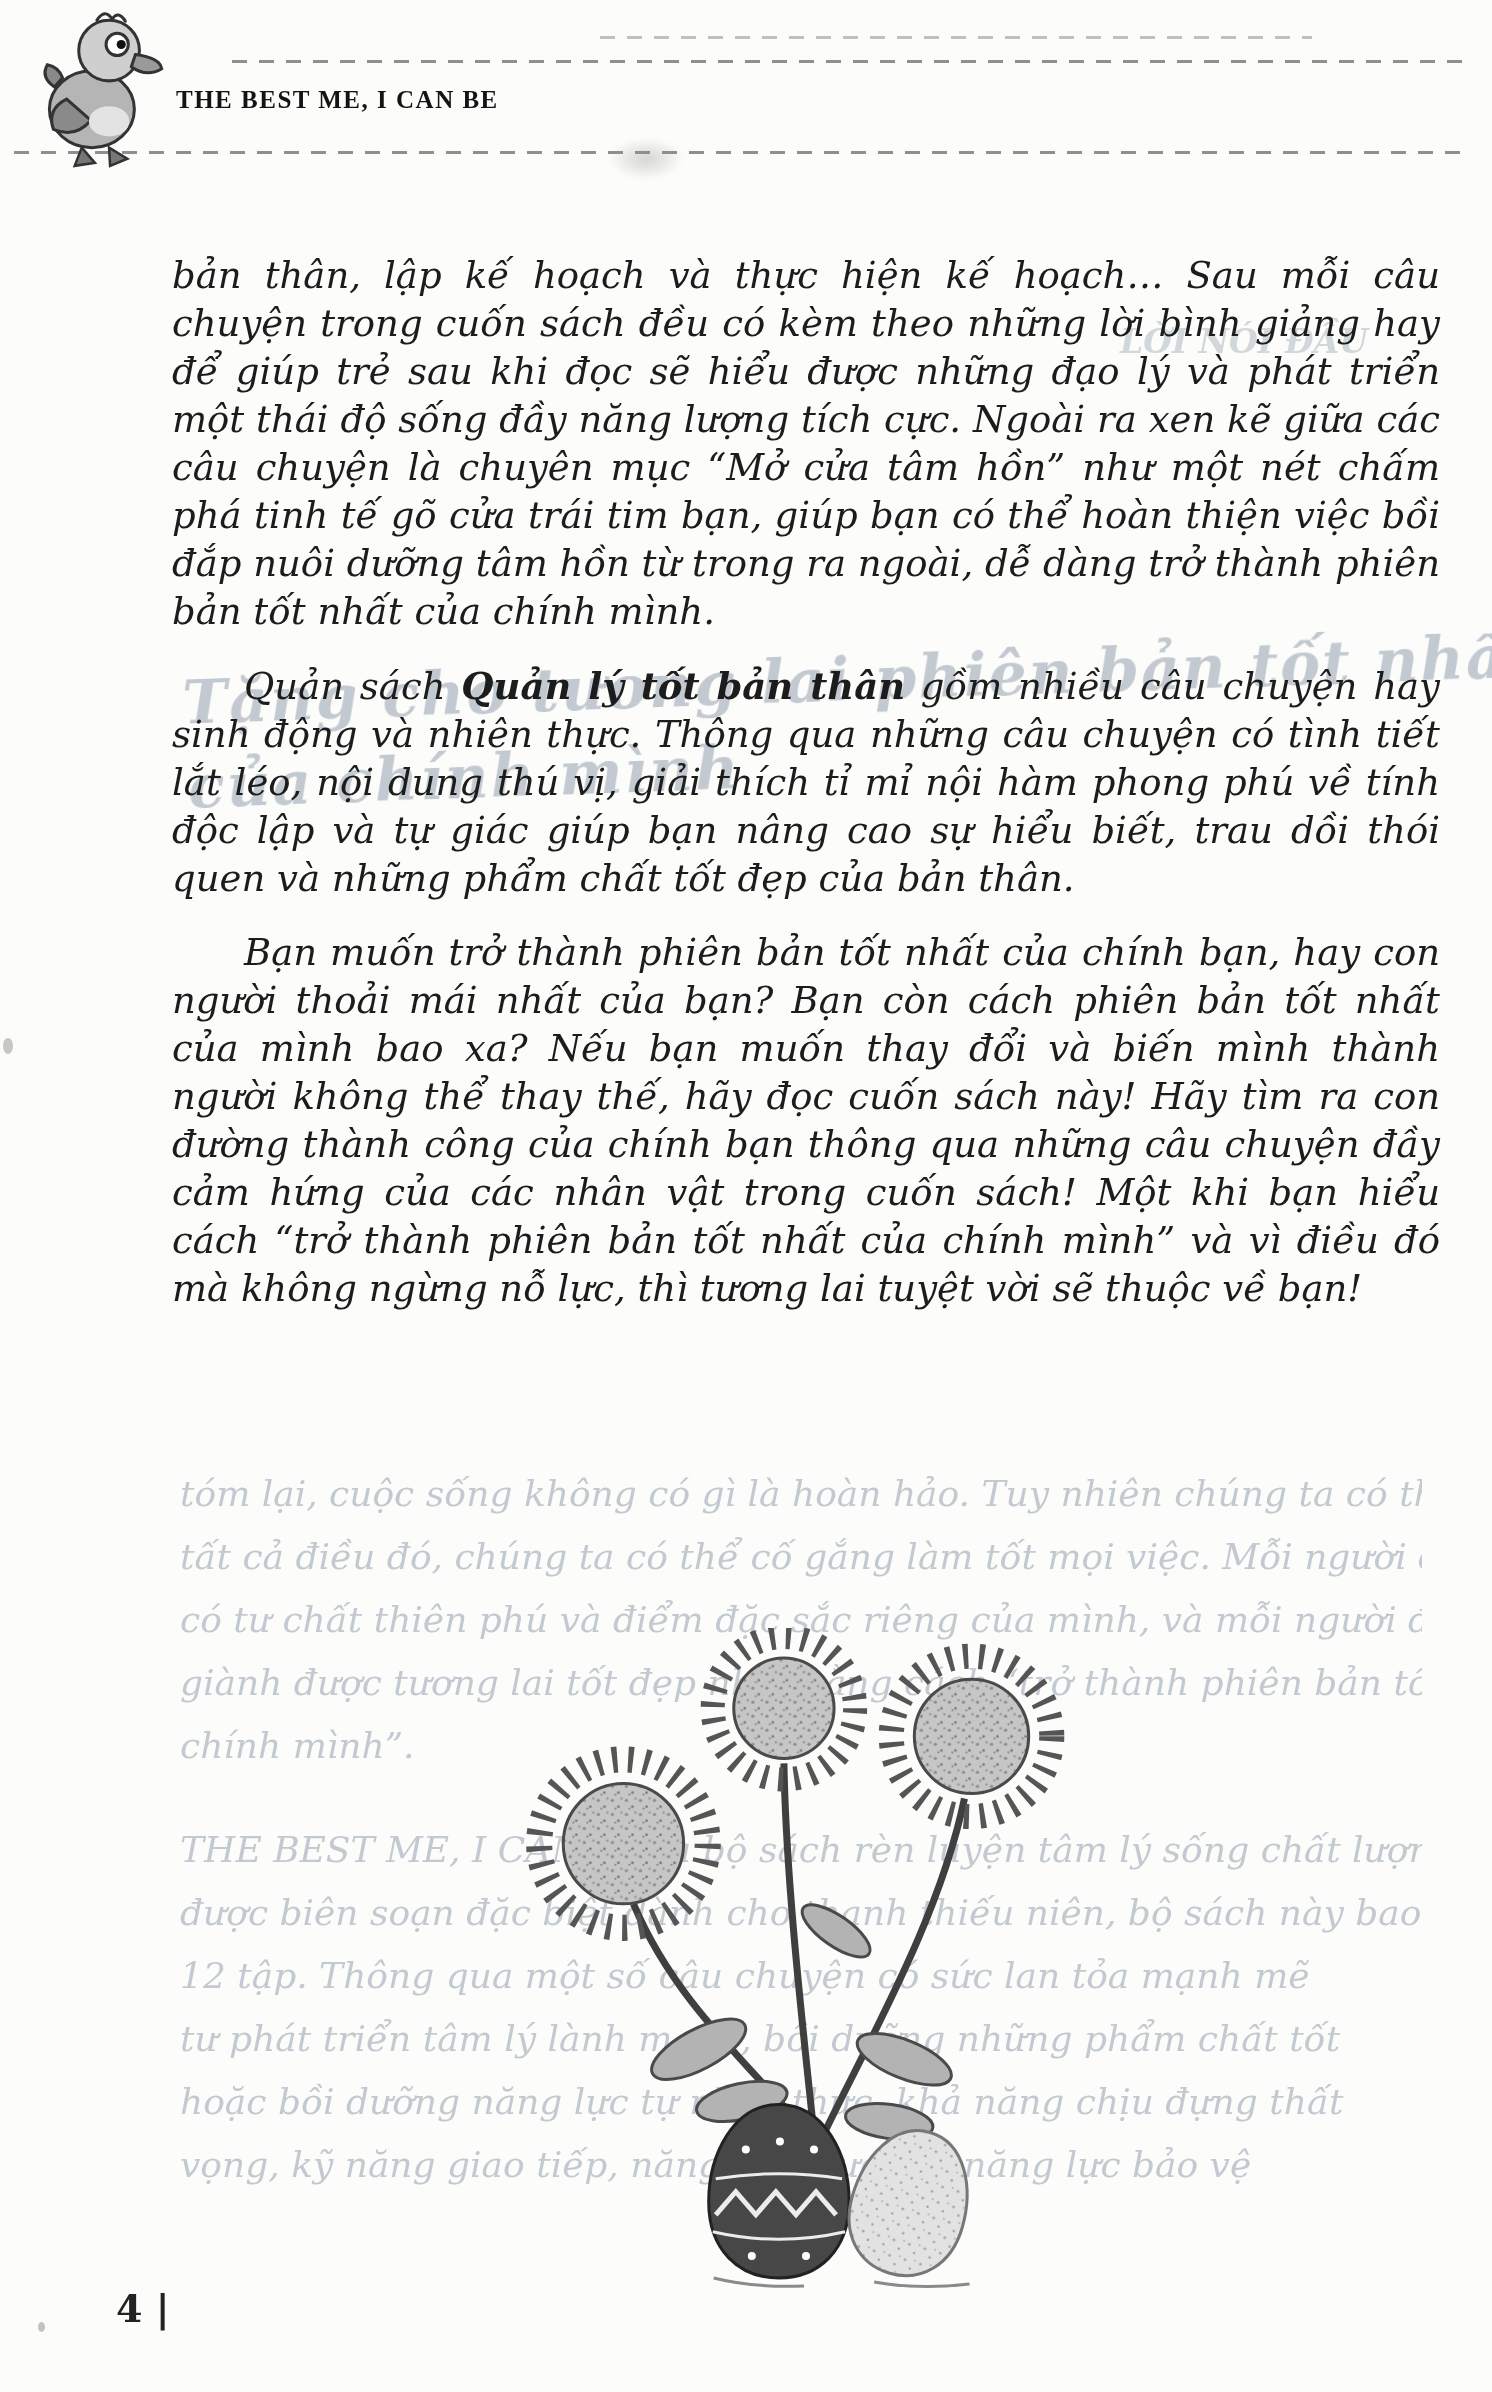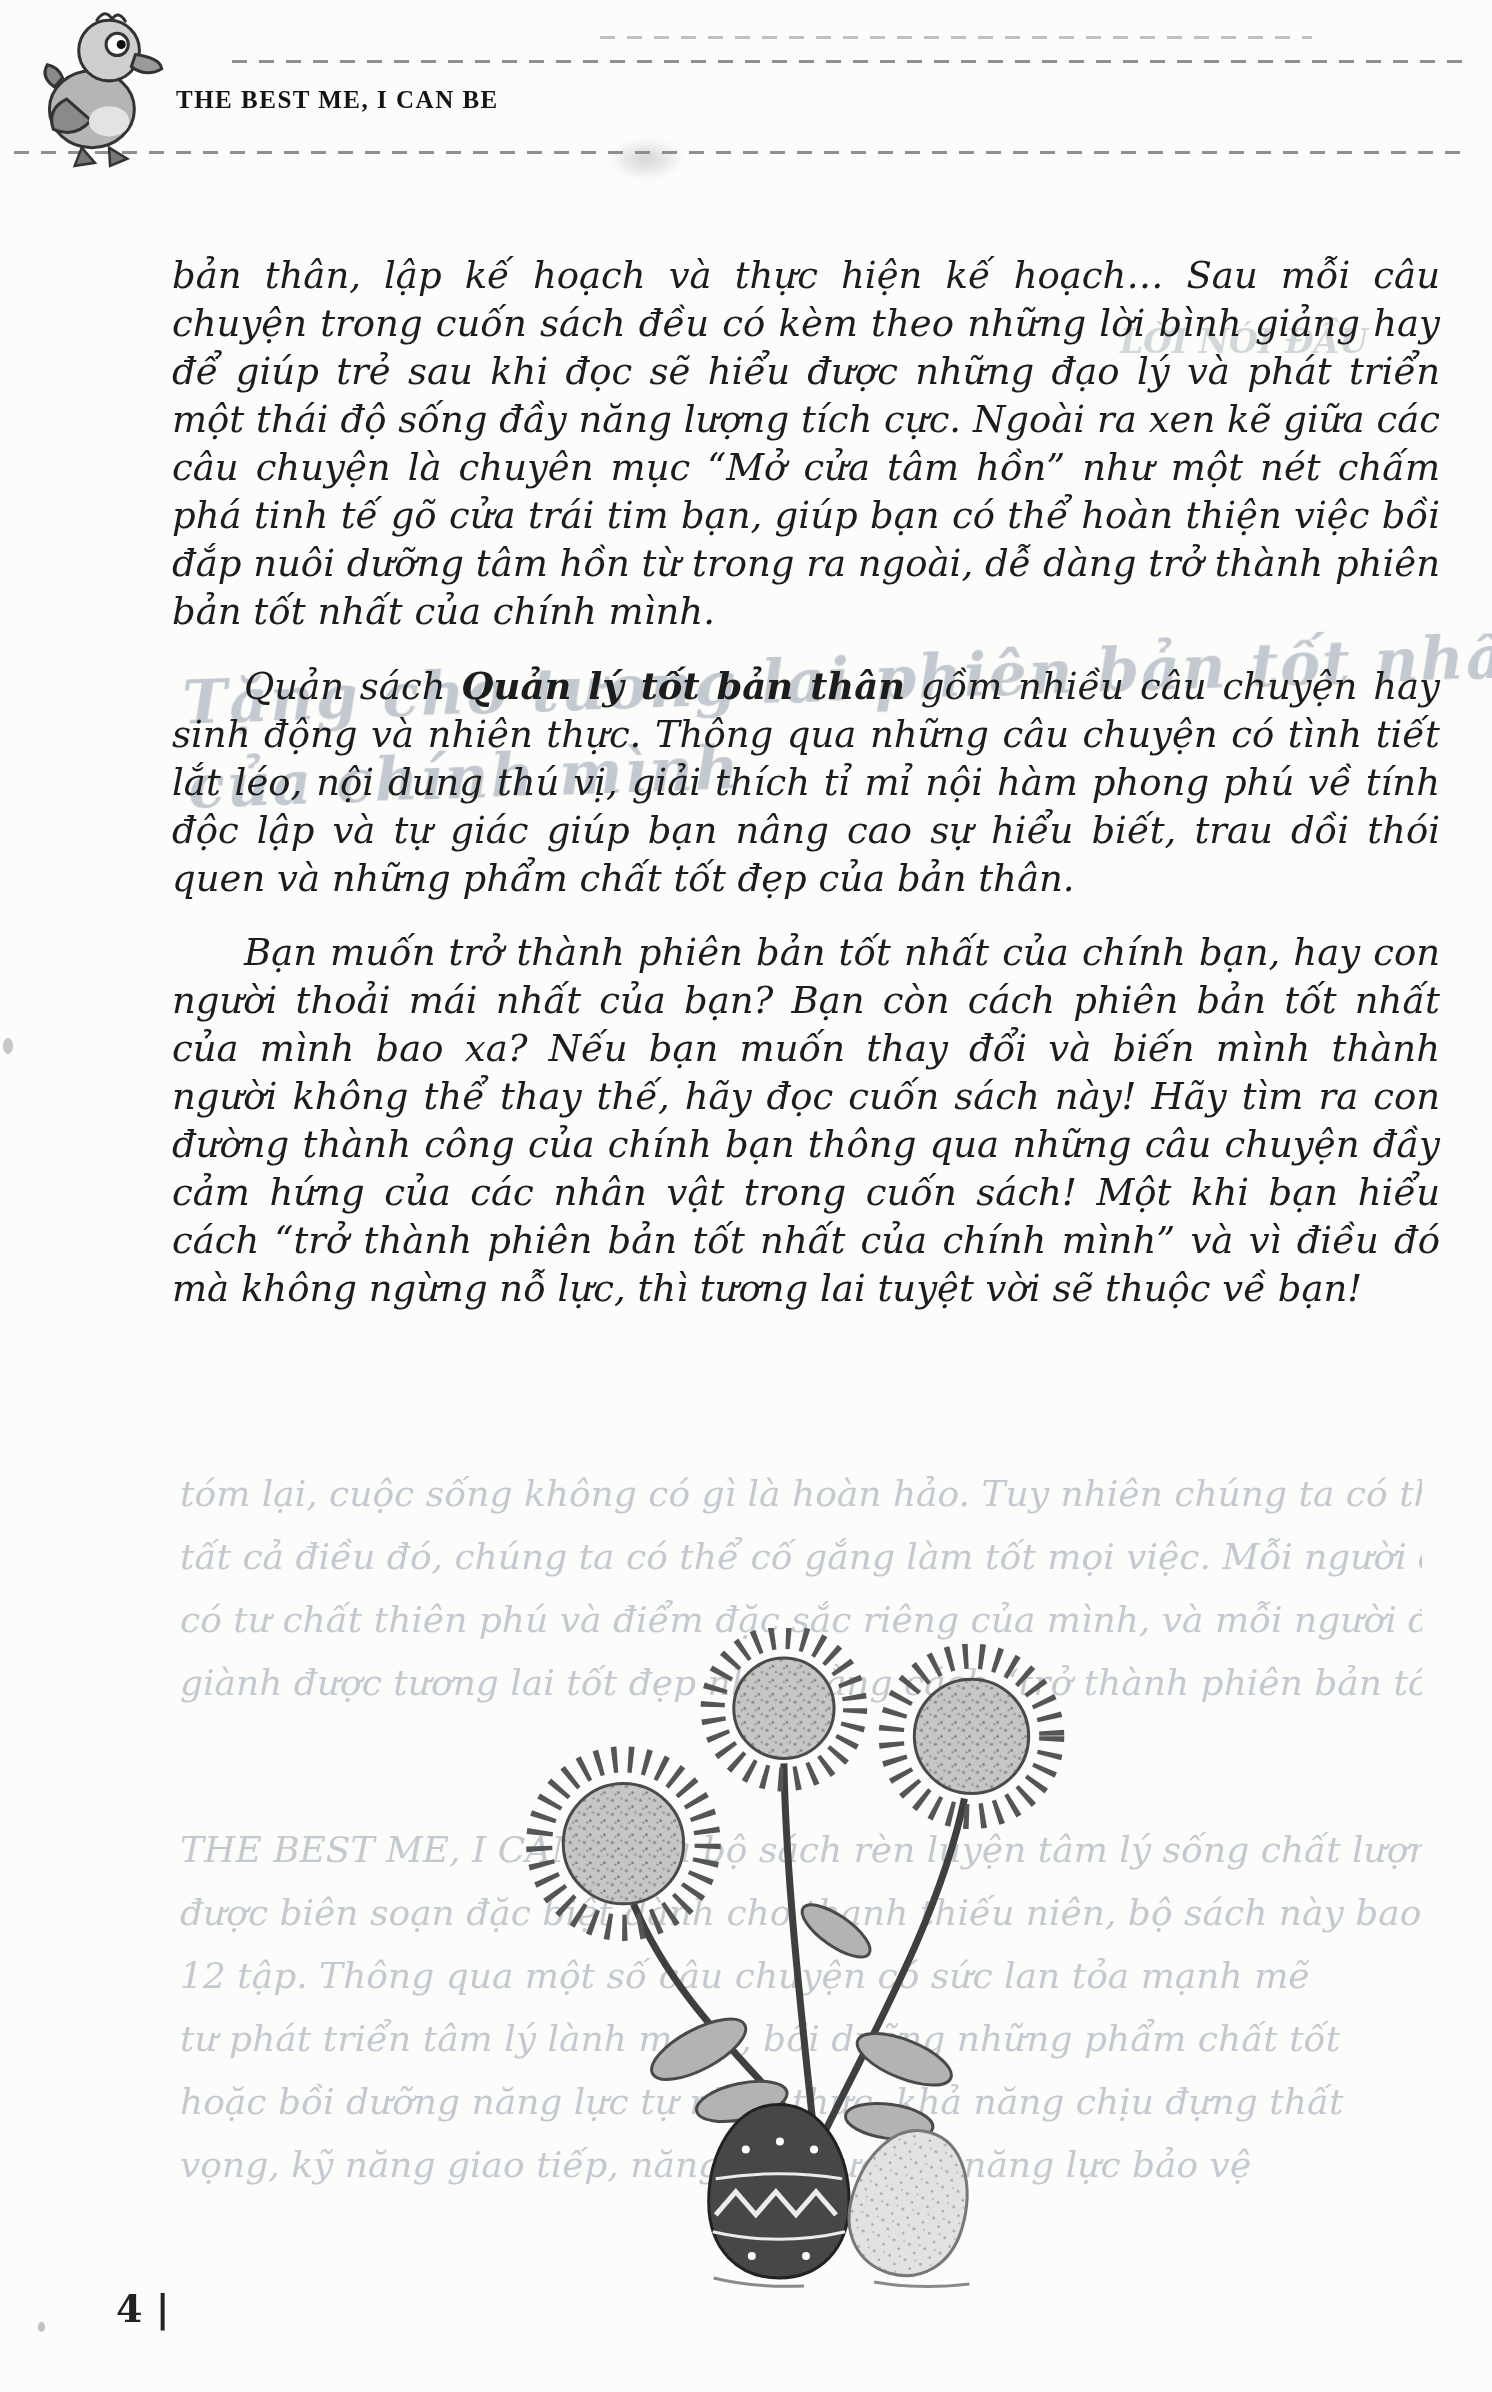--- a/index.html
+++ b/index.html
@@ -95,20 +95,21 @@
 
   <div class="bleed bleed-hand">Tặng cho tương lai phiên bản tốt nhất</div>
   <div class="bleed bleed-hand2">của chính mình</div>
   <div class="bleed bleed-label">LỜI NÓI ĐẦU</div>
 
   <div class="bleed bleed-block" id="bleed-a">
     <div>tóm lại, cuộc sống không có gì là hoàn hảo. Tuy nhiên chúng ta có thể thay đổi</div>
     <div>tất cả điều đó, chúng ta có thể cố gắng làm tốt mọi việc. Mỗi người đều</div>
     <div>có tư chất thiên phú và điểm đặc sắc riêng của mình, và mỗi người đều có thể</div>
     <div>giành được tương lai tốt đẹp nhất bằng cách “trở thành phiên bản tốt nhất của</div>
+    <div>chính mình”.</div>
   </div>
 
   <div class="bleed bleed-block" id="bleed-b">
     <div>THE BEST ME, I CAN BE là bộ sách rèn luyện tâm lý sống chất lượng cao,</div>
     <div>được biên soạn đặc biệt dành cho thanh thiếu niên, bộ sách này bao gồm</div>
     <div>12 tập. Thông qua một số câu chuyện có sức lan tỏa mạnh mẽ</div>
     <div>tư phát triển tâm lý lành mạnh, bồi dưỡng những phẩm chất tốt</div>
     <div>hoặc bồi dưỡng năng lực tự nhận thức, khả năng chịu đựng thất</div>
     <div>vọng, kỹ năng giao tiếp, năng lực thực thi, năng lực bảo vệ</div>
   </div>

